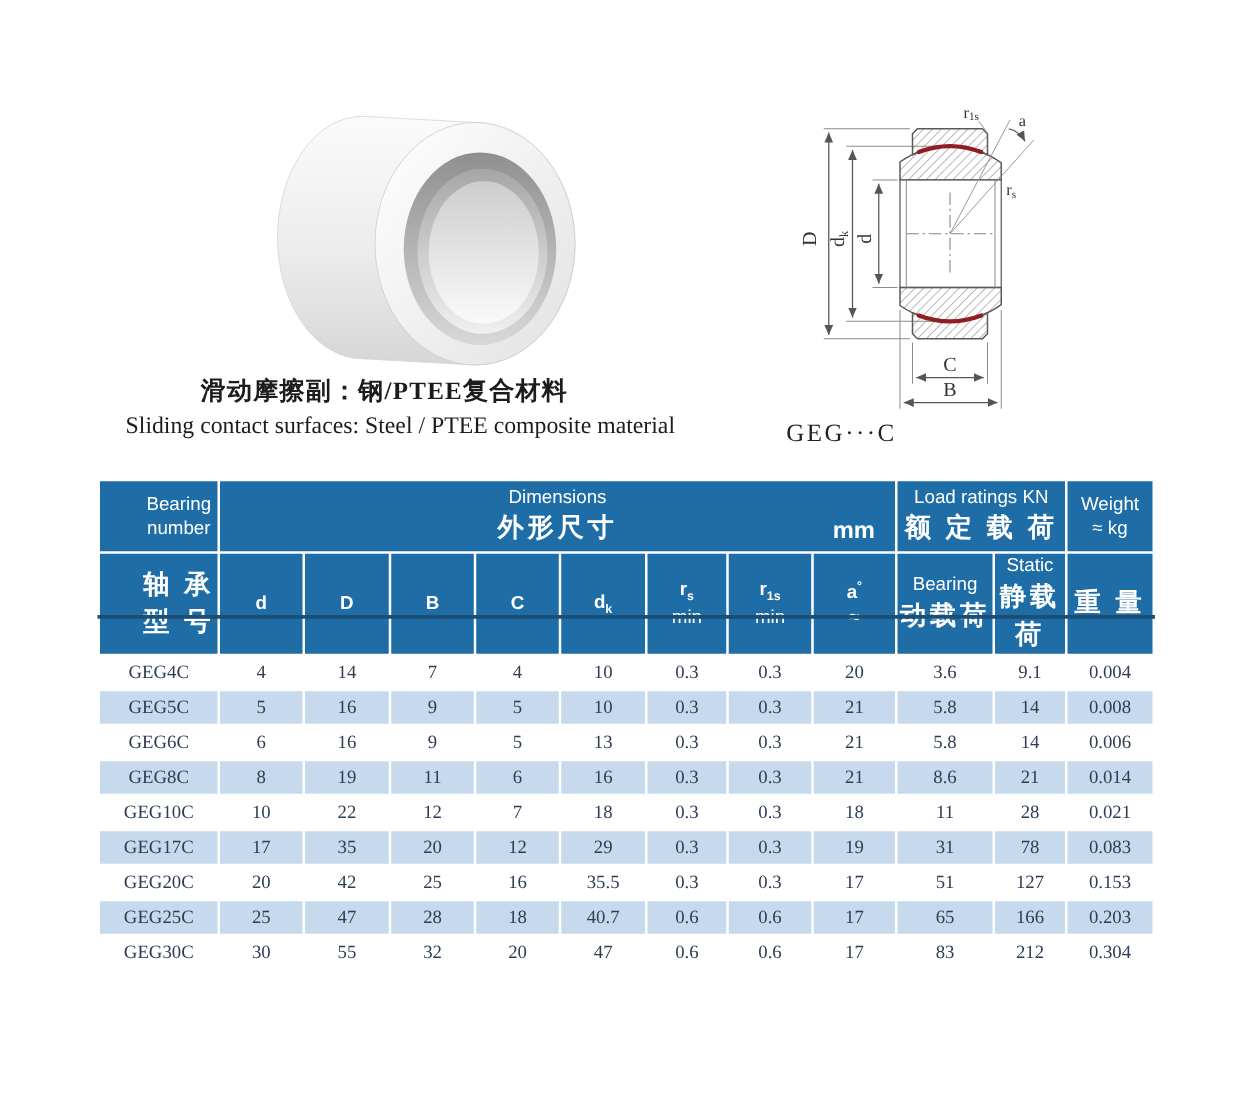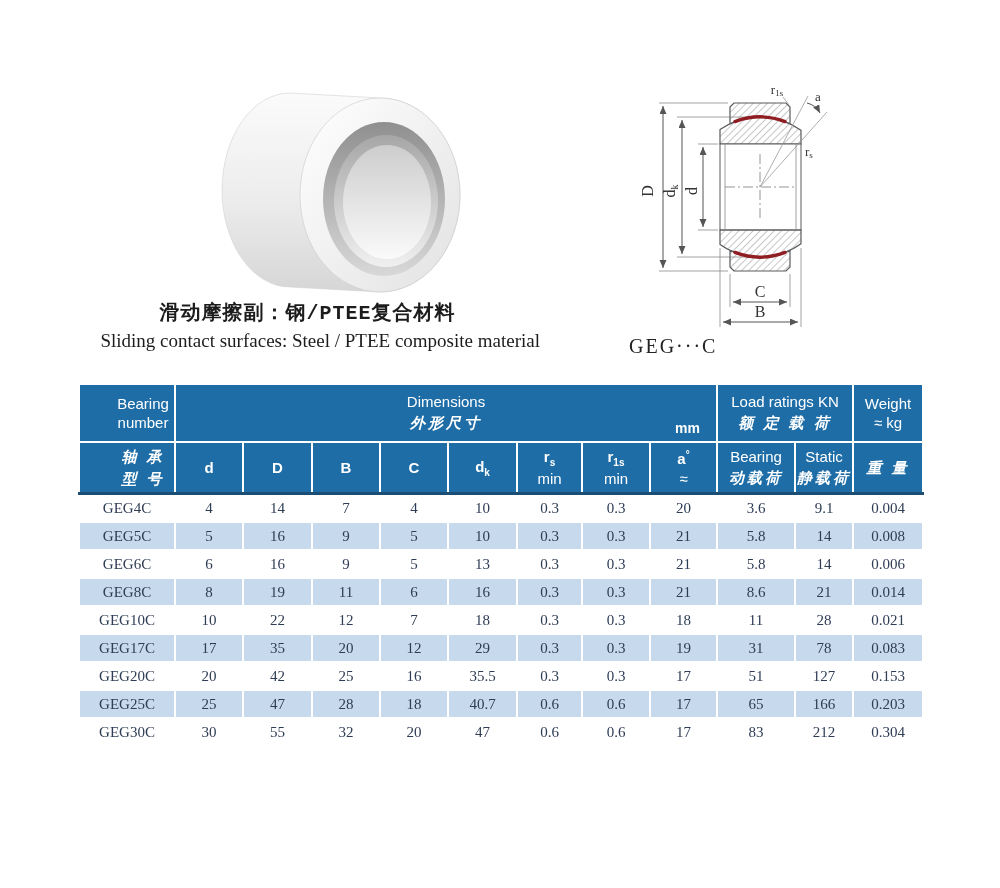--- a/index.html
+++ b/index.html
@@ -1,35 +1,35 @@
 <!DOCTYPE html>
 <html><head>
 <meta charset="utf-8">
 <style>
   html,body{margin:0;padding:0;background:#fff;}
   .page{position:relative;width:1000px;height:888px;background:#ffffff;overflow:hidden;
         font-family:"Liberation Sans",sans-serif;}
   .photo{position:absolute;left:195px;top:70px;}
   .diagram{position:absolute;left:615px;top:50px;}
   .caption{position:absolute;left:75px;top:299px;width:465px;text-align:center;color:#1c1c1c;}
-  .caption .cn{font-family:Liberation Mono, monospace;font-weight:bold;font-size:20px;letter-spacing:1px;}
+  .caption .cn{font-family:Liberation Serif, serif;font-weight:bold;font-size:20px;letter-spacing:1px;}
   .caption .en{font-family:"Liberation Serif",serif;font-size:19px;margin-top:4px;text-align:right;}
   .spec{position:absolute;left:78px;top:383px;width:846px;}
   .spec table{border-collapse:separate;border-spacing:2px;table-layout:fixed;width:846px;}
   .spec th{background:#1e6da6;color:#fff;font-weight:normal;text-align:center;
            vertical-align:middle;padding:0;position:relative;}
   .spec tr.r1 th{height:56px;}
   .spec tr.r2 th{height:50px;}
   .spec th .en{font-size:15px;line-height:1.3;}
-  .spec th .cn{font-size:15px;font-weight:bold;letter-spacing:3px;line-height:1.45;font-style:italic;}
+  .spec th .cn{font-size:21px;font-weight:bold;letter-spacing:3px;line-height:1.45;}
   .spec th .sym{font-size:15px;font-weight:bold;line-height:1.3;}
   .spec th sub{font-size:10px;}
   .spec th sup{font-size:10px;}
   .pl{white-space:pre-line;padding-left:32px;}
-  .mm{position:absolute;right:16px;bottom:5px;font-size:14px;font-weight:bold;}
+  .mm{position:absolute;right:16px;bottom:5px;font-size:19px;font-weight:bold;}
   .spec td{height:26px;text-align:center;padding:0;
            font-family:"Liberation Serif",serif;font-size:15px;color:#2e3c55;}
   .spec tbody tr:nth-child(even) td{background:#c7d9ec;}
   .rule{position:absolute;left:0;top:109px;width:846px;height:3px;background:#1c4e74;}
   .dim{font-family:"Liberation Serif",serif;font-size:16px;fill:#333;}
   .dim-s{font-family:"Liberation Serif",serif;font-size:13px;fill:#333;}
   .cap{font-family:"Liberation Serif",serif;font-size:20px;fill:#222;letter-spacing:2px;}
 </style>
 </head>
 <body>

